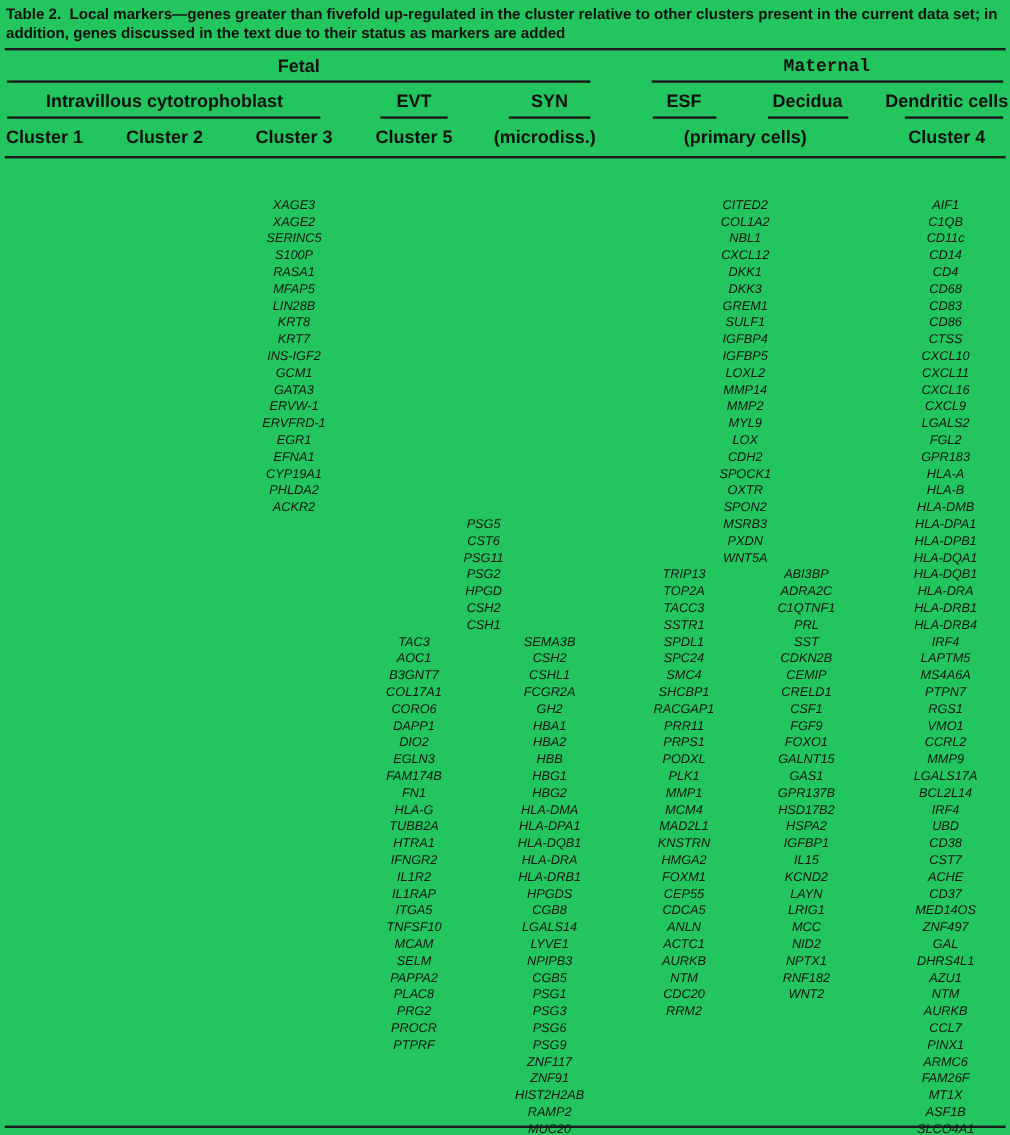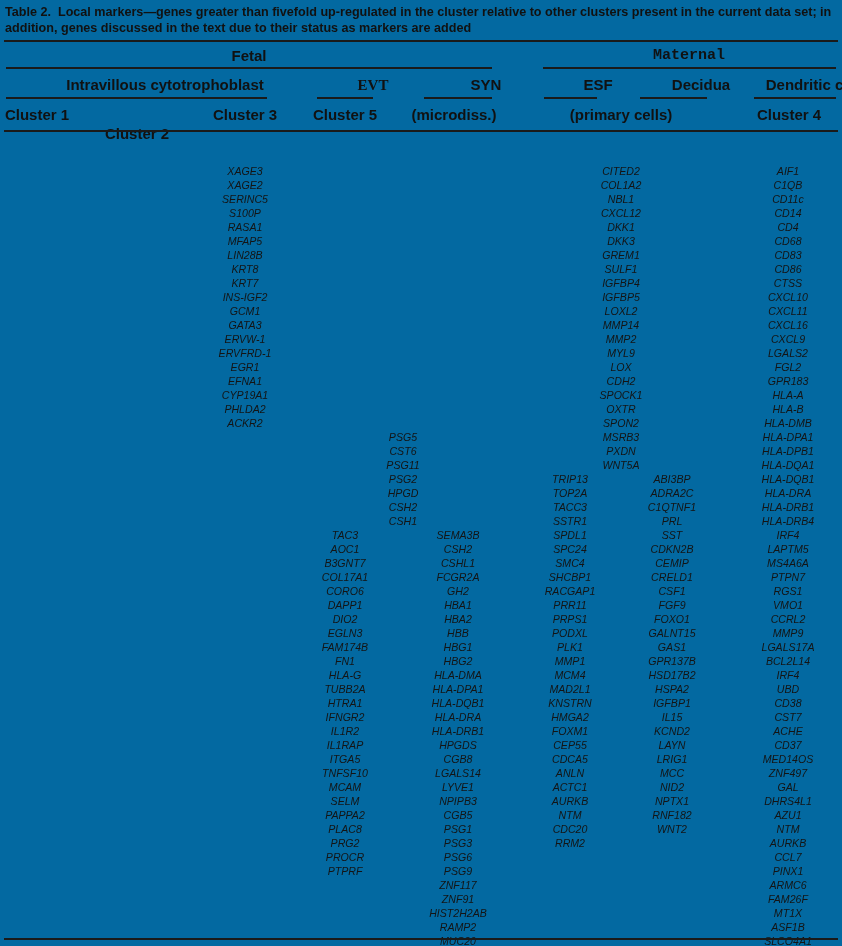--- a/index.html
+++ b/index.html
@@ -1,19 +1,19 @@
 <!DOCTYPE html>
 <html><head>
 <meta charset="utf-8">
 <style>
   html,body{margin:0;padding:0;background:#ffffff;}
   .page{
     position:relative;
     width:842px;height:946px;
-    background:#0369a1;
+    background:#22c55e;
     font-family:"Liberation Sans", sans-serif;
     color:#000;
     overflow:hidden;
   }
   .title{
     position:absolute;left:5px;top:5px;width:832px;
     font-size:12.6px;font-weight:bold;line-height:15.5px;
     color:#111;
   }
   .title-label{font-weight:900;padding-right:7px;}
@@ -29,21 +29,21 @@
   .r-dendritic{left:754px;top:97px; width:82px; height:1.7px;}
   .r-heavy   {left:4px;  top:130px; width:834px;height:2.4px;}
   .r-bottom  {left:4px;  top:938px; width:834px;height:2.4px;}
   .hdr{
     position:absolute;
     transform:translateX(-50%);
     font-weight:bold;font-size:15px;line-height:14px;
     white-space:nowrap;text-align:center;color:#111;
   }
   .hdr-row1{top:49px;}
-  .hdr-row2{top:78px;margin-left:28px;}
+  .hdr-row2{top:78px;}
   .hdr-row3{top:108px;}
   .body{position:absolute;left:0;top:16px;width:842px;height:946px;}
   .gene-col{position:absolute;}
   .gene-cell{
     font-style:italic;
     font-size:10.6px;line-height:14px;height:14px;
     text-align:center;white-space:nowrap;color:#141414;
     font-weight:500;
   }
 </style>
@@ -55,34 +55,34 @@
   <div class="title"><span class="title-label">Table 2.</span><span>Local markers—genes greater than fivefold up-regulated in the cluster relative to other clusters present in the current data set; in addition, genes discussed in the text due to their status as markers are added</span></div>
 
   <div class="rule r-title"></div>
 
   <div class="hdr hdr-row1" style="left:249px;">Fetal</div>
   <div class="hdr hdr-row1" style="left:689px;font-family:Liberation Mono, monospace;">Maternal</div>
   <div class="rule r-fetal"></div>
   <div class="rule r-maternal"></div>
 
   <div class="hdr hdr-row2" style="left:137px;">Intravillous cytotrophoblast</div>
-  <div class="hdr hdr-row2" style="left:345px;font-family:Liberation Serif, serif;">EVT</div>
+  <div class="hdr hdr-row2" style="left:345px;">EVT</div>
   <div class="hdr hdr-row2" style="left:458px;">SYN</div>
   <div class="hdr hdr-row2" style="left:570px;">ESF</div>
   <div class="hdr hdr-row2" style="left:673px;">Decidua</div>
   <div class="hdr hdr-row2" style="left:789px;">Dendritic cells</div>
   <div class="rule r-intra"></div>
   <div class="rule r-evt"></div>
   <div class="rule r-syn"></div>
   <div class="rule r-esf"></div>
   <div class="rule r-decidua"></div>
   <div class="rule r-dendritic"></div>
 
   <div class="hdr hdr-row3" style="left:37px;">Cluster 1</div>
-  <div class="hdr hdr-row3" style="left:137px;margin-top:19px;">Cluster 2</div>
+  <div class="hdr hdr-row3" style="left:137px;">Cluster 2</div>
   <div class="hdr hdr-row3" style="left:245px;">Cluster 3</div>
   <div class="hdr hdr-row3" style="left:345px;">Cluster 5</div>
   <div class="hdr hdr-row3" style="left:454px;">(microdiss.)</div>
   <div class="hdr hdr-row3" style="left:621px;">(primary cells)</div>
   <div class="hdr hdr-row3" style="left:789px;">Cluster 4</div>
 
   <div class="rule r-heavy"></div>
 
   <div class="body">
       <div class="gene-col" style="left: -18px; top: 148px; width: 110px;"></div>

